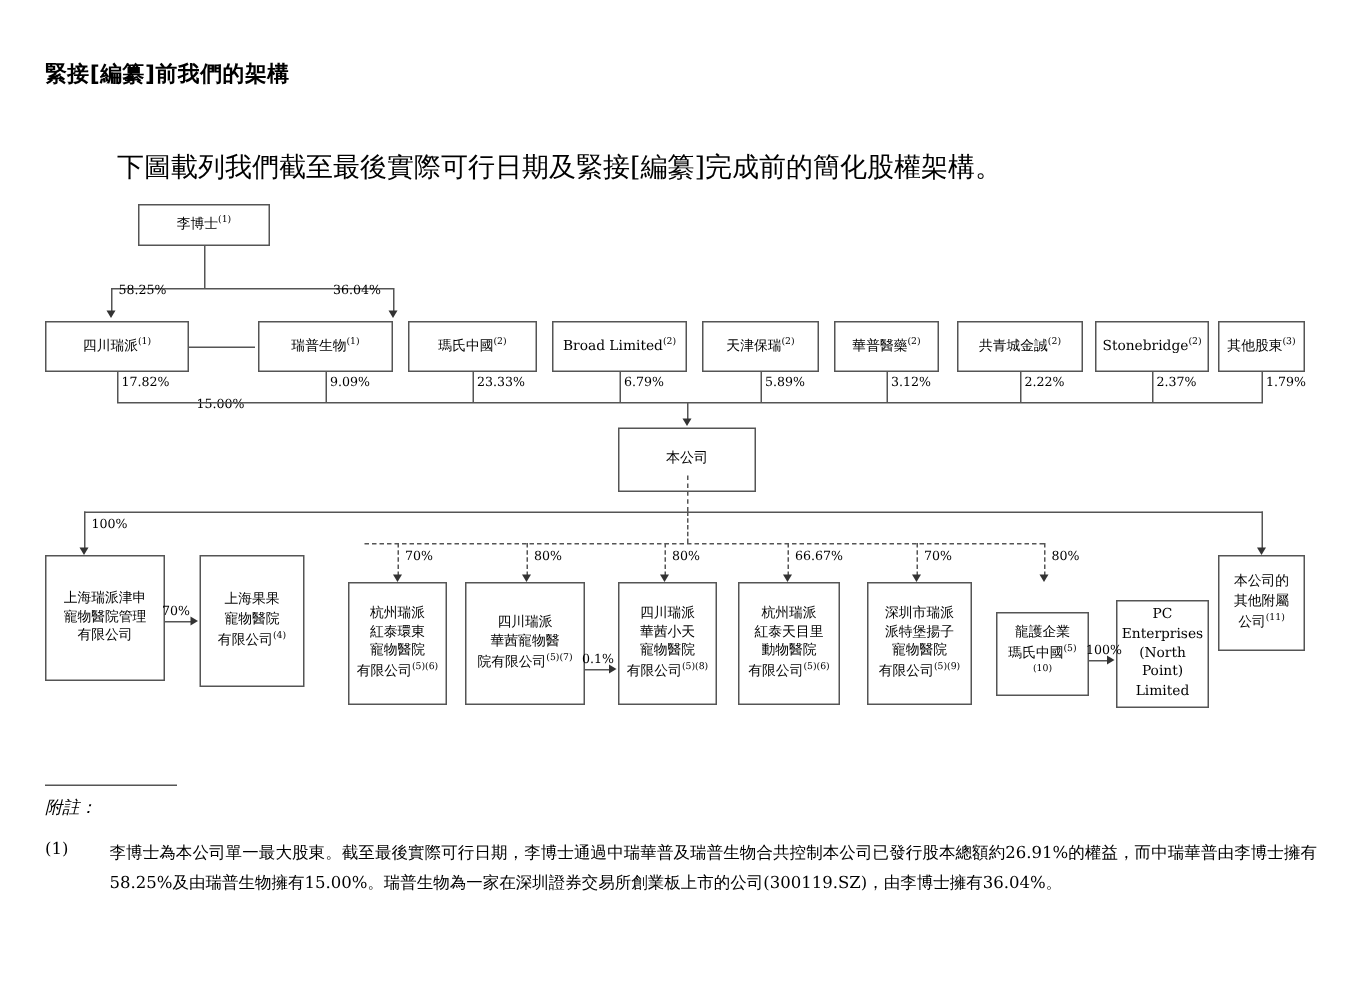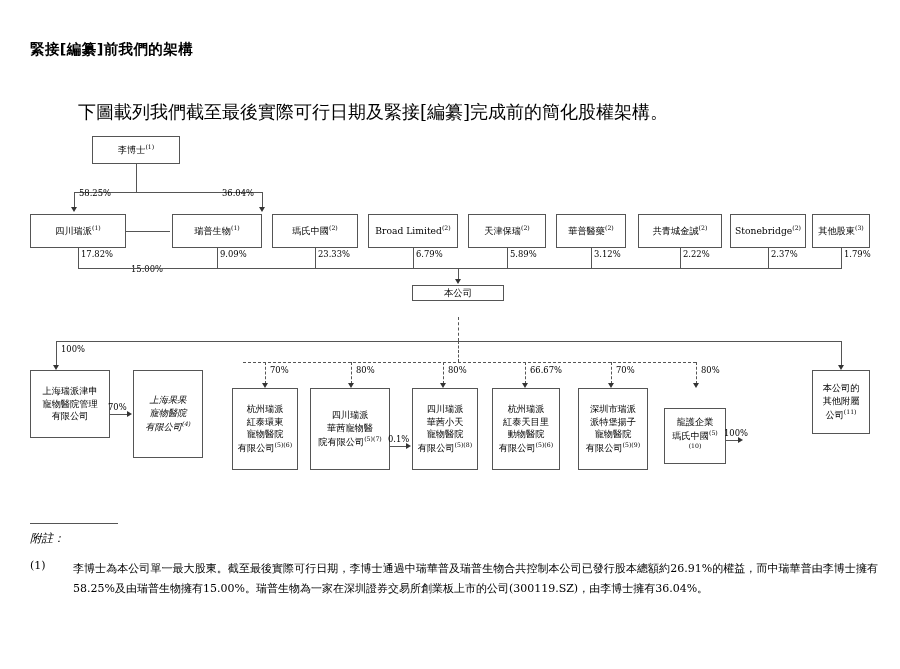--- a/index.html
+++ b/index.html
@@ -140,21 +140,21 @@
     <div class="pct" style="left:510px;top:249px;">5.89%</div>
     <div class="pct" style="left:594px;top:249px;">3.12%</div>
     <div class="pct" style="left:683px;top:249px;">2.22%</div>
     <div class="pct" style="left:771px;top:249px;text-align:center;">2.37%</div>
     <div class="pct" style="left:844px;top:249px;">1.79%</div>
 
     <div class="ln lnh" style="left:78px;top:268px;width:764px;"></div>
     <div class="ln lnv" style="left:458px;top:268px;height:12px;"></div>
     <div class="arw-d" style="left:454.5px;top:279px;"></div>
 
-    <div class="box big" style="left:412px;top:285px;width:92px;height:16px;">
+    <div class="box big" style="left:412px;top:285px;width:92px;height:43px;">
       <span>本公司</span>
     </div>
 
     <div class="dash-v" style="left:458px;top:317px;height:24px;"></div>
 
     <div class="ln lnh" style="left:56px;top:341px;width:403px;"></div>
     <div class="ln lnv" style="left:56px;top:341px;height:25px;"></div>
     <div class="arw-d" style="left:52.5px;top:365px;"></div>
     <div class="pct" style="left:61px;top:344px;">100%</div>
 
@@ -182,26 +182,26 @@
     <div class="pct" style="left:530px;top:365px;">66.67%</div>
 
     <div class="dash-v" style="left:611px;top:362px;height:22px;"></div>
     <div class="arw-d" style="left:607.5px;top:383px;"></div>
     <div class="pct" style="left:616px;top:365px;">70%</div>
 
     <div class="dash-v" style="left:696px;top:362px;height:22px;"></div>
     <div class="arw-d" style="left:692.5px;top:383px;"></div>
     <div class="pct" style="left:701px;top:365px;">80%</div>
 
-    <div class="box" style="left:30px;top:370px;width:80px;height:68px;">
+    <div class="box" style="left:30px;top:370px;width:80px;height:84px;">
       <span class="ml" style="white-space:pre-line;">上海瑞派津申
 寵物醫院管理
 有限公司</span>
     </div>
-    <div class="box" style="left:133px;top:370px;width:70px;height:88px;font-style:italic;">
+    <div class="box" style="left:133px;top:370px;width:70px;height:88px;">
       <span style="white-space:pre-line;"><span>上海果果
 寵物醫院
 有限公司</span><span class="sup">(4)</span></span>
     </div>
     <div class="box" style="left:232px;top:388px;width:66px;height:82px;">
       <span style="white-space:pre-line;"><span>杭州瑞派
 紅泰環東
 寵物醫院
 有限公司</span><span class="sup">(5)(6)</span></span>
     </div>
@@ -225,20 +225,26 @@
     <div class="box" style="left:578px;top:388px;width:70px;height:82px;">
       <span style="white-space:pre-line;"><span>深圳市瑞派
 派特堡揚子
 寵物醫院
 有限公司</span><span class="sup">(5)(9)</span></span>
     </div>
     <div class="box" style="left:664px;top:408px;width:62px;height:56px;">
       <span style="white-space:pre-line;"><span>龍護企業
 瑪氏中國</span><span class="sup">(5)(10)</span></span>
     </div>
+    <div class="box" style="left:744px;top:400px;width:62px;height:72px;">
+      <span style="white-space:pre-line;">PC
+Enterprises
+(North Point)
+Limited</span>
+    </div>
     <div class="box" style="left:812px;top:370px;width:58px;height:64px;">
       <span style="white-space:pre-line;"><span>本公司的
 其他附屬
 公司</span><span class="sup">(11)</span></span>
     </div>
 
     <div class="ln lnh" style="left:110px;top:414px;width:18px;"></div>
     <div class="arw-r" style="left:127px;top:410.5px;"></div>
     <div class="pct" style="left:108px;top:402px;">70%</div>
 

